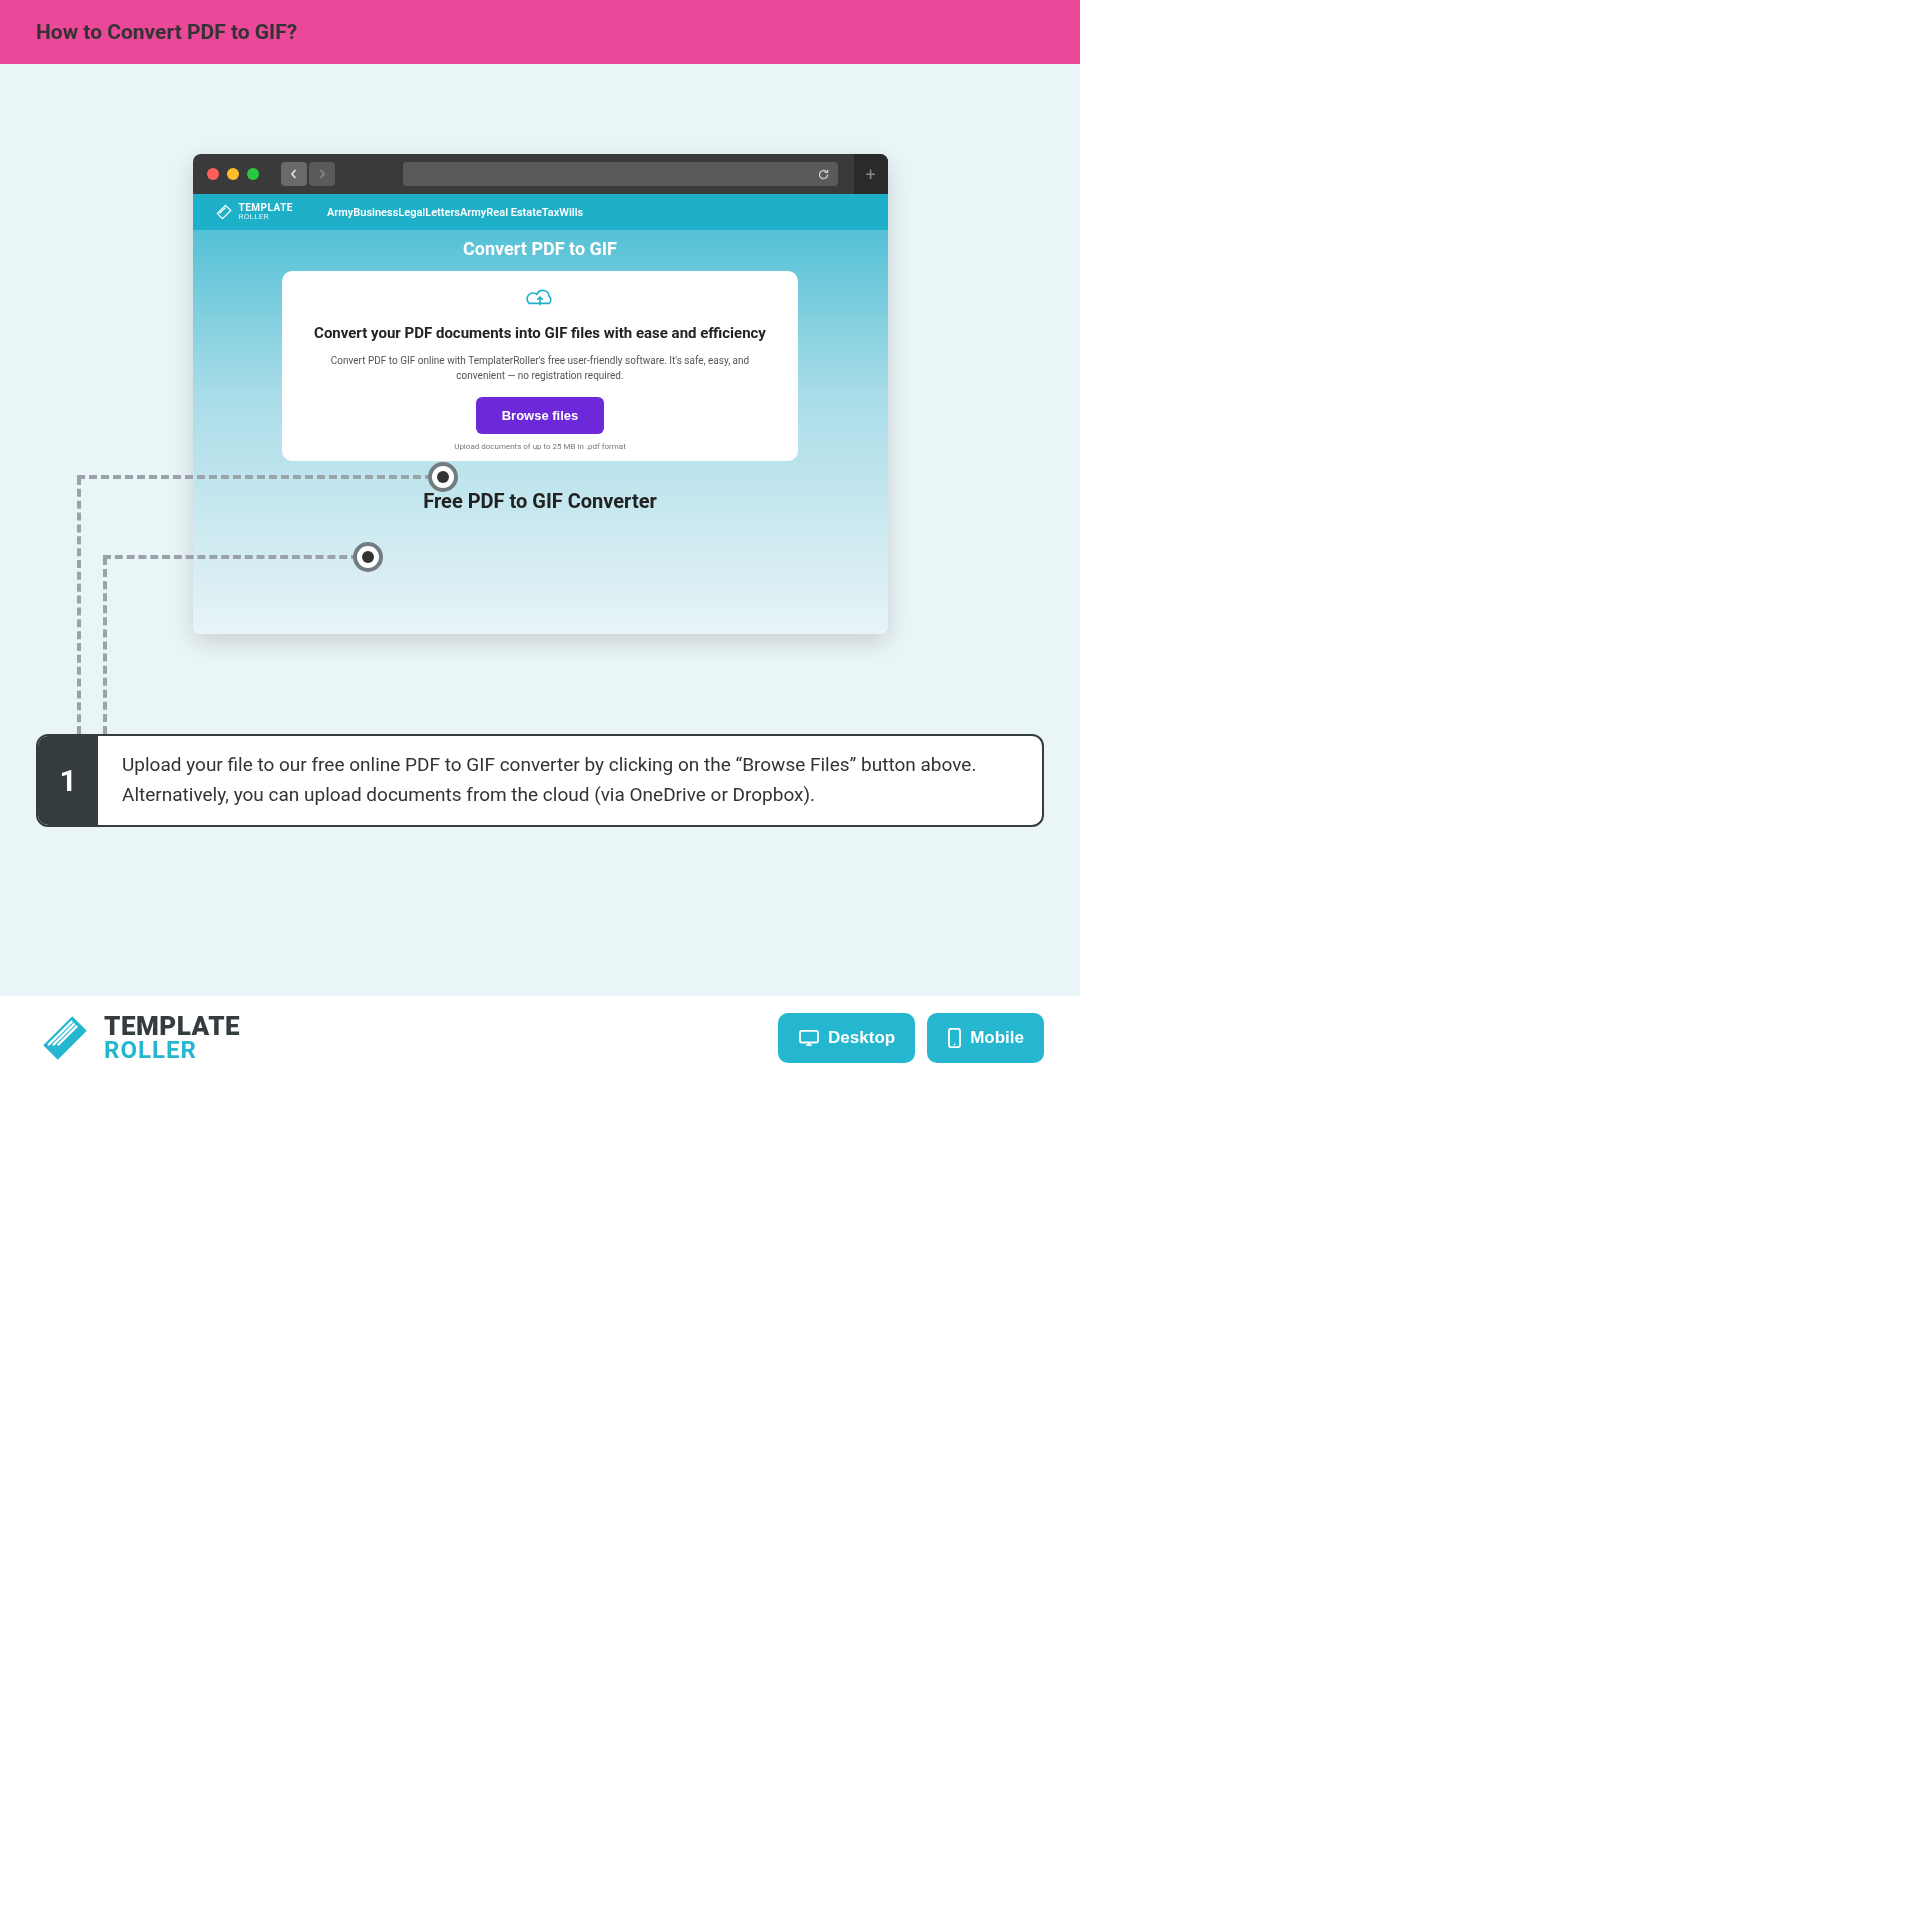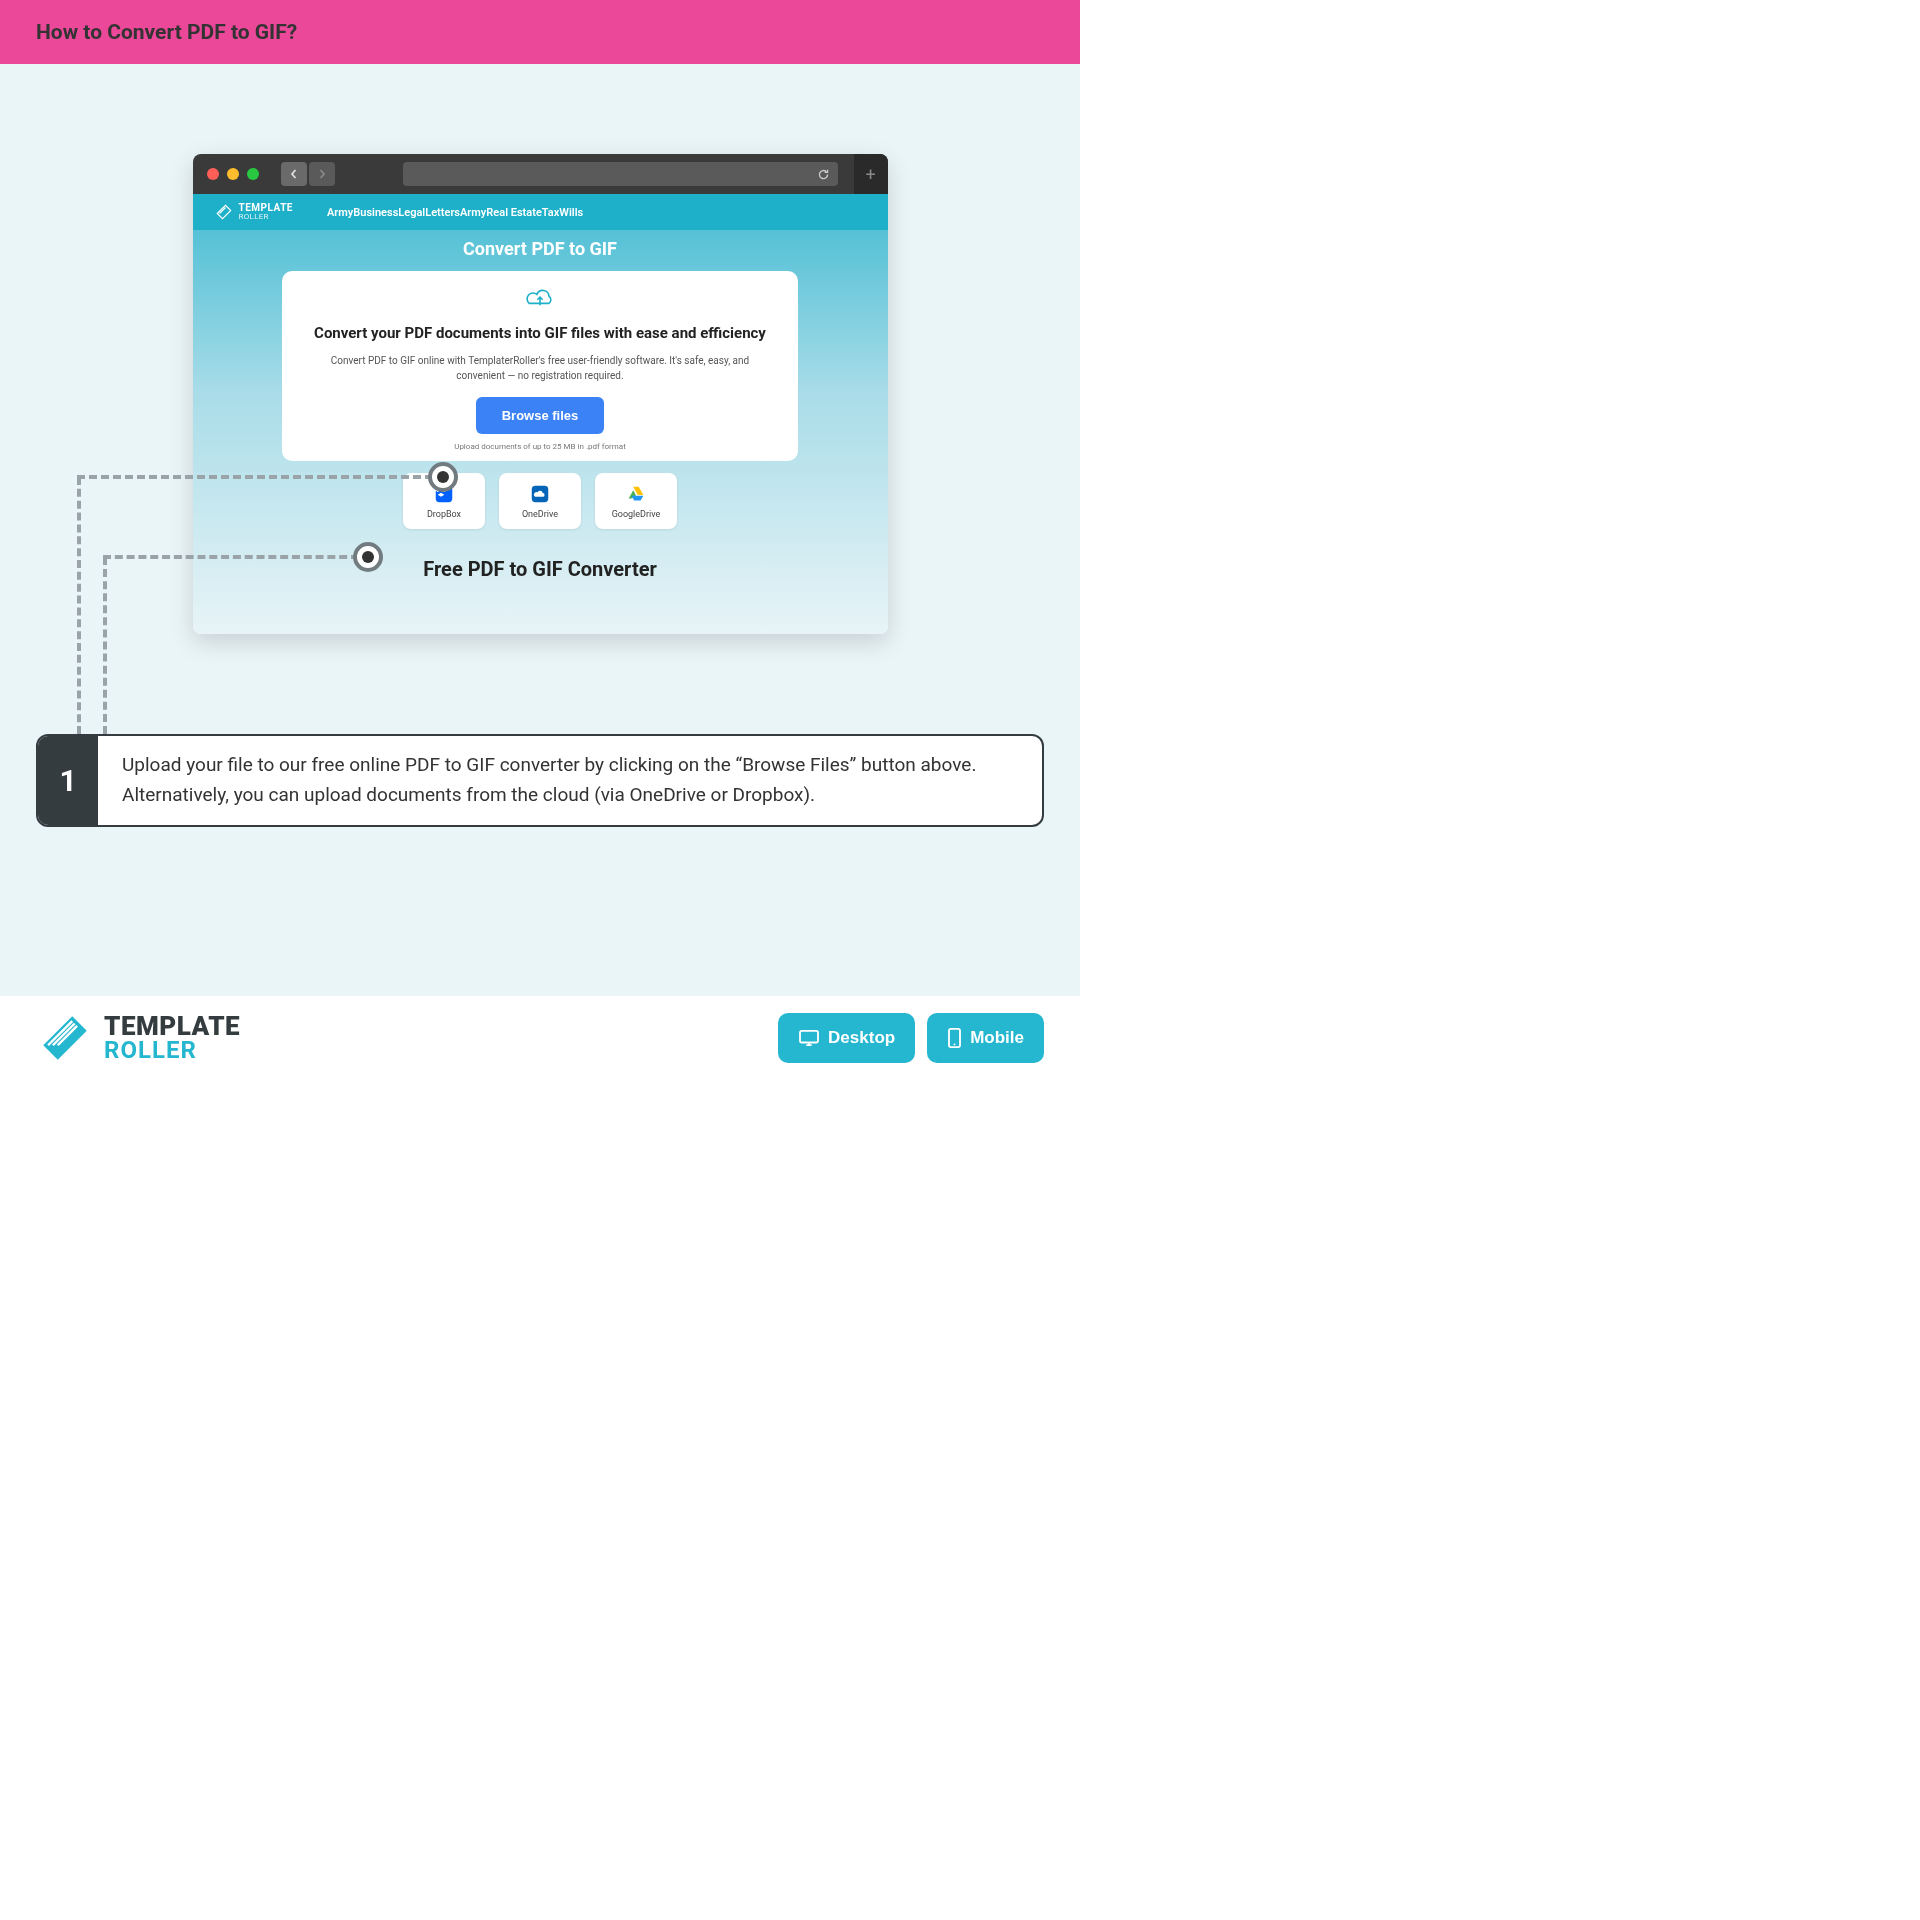--- a/index.html
+++ b/index.html
@@ -26,21 +26,21 @@
 .logo-t1 { font-size: 10px; font-weight: 700; letter-spacing: 0.5px; }
 .logo-t2 { font-size: 8px; opacity: 0.85; letter-spacing: 0.3px; }
 .nav-links { display: flex; margin-left: 12px; }
 .nav-link { color: #fff; font-size: 11px; font-weight: 600; }
 .page-banner { background: linear-gradient(#55c1d6, #a8dce8 40%, #e8f4f7); text-align: center; padding: 8px 0 0; height: calc(100% - 76px); }
 .banner-title { color: #fff; font-size: 18px; font-weight: 700; margin-bottom: 12px; }
 .upload-card { background: #fff; width: 516px; margin: 0 auto; border-radius: 10px; padding: 14px 24px 10px; }
 .cloud-icon { width: 36px; height: 26px; margin: 0 auto 8px; color: #1fb0c9; }
 .card-title { font-size: 15px; font-weight: 700; color: #222; line-height: 1.35; margin-bottom: 10px; }
 .card-desc { font-size: 10px; color: #555; line-height: 1.5; margin-bottom: 14px; padding: 0 4px; }
-.browse-btn { background: #3b82f6; color: #fff; border: none; font-size: 13px; font-weight: 700; padding: 11px 26px; border-radius: 6px; cursor: pointer; }
+.browse-btn { background: #6d28d9; color: #fff; border: none; font-size: 13px; font-weight: 700; padding: 11px 26px; border-radius: 6px; cursor: pointer; }
 .upload-note { font-size: 8px; color: #777; margin-top: 8px; }
 .cloud-options { display: flex; justify-content: center; gap: 14px; margin-top: 12px; }
 .cloud-card { background: #fff; border-radius: 8px; width: 82px; height: 56px; display: flex; flex-direction: column; align-items: center; justify-content: center; gap: 4px; box-shadow: 0 1px 3px rgba(0,0,0,0.08); }
 .cloud-svg { width: 22px; height: 22px; }
 .cloud-label { font-size: 9px; color: #444; }
 .second-title { font-size: 20px; font-weight: 700; color: #222; margin-top: 28px; }
 .second-para { font-size: 10px; color: #555; margin: 14px auto 0; width: 520px; line-height: 1.5; }
 .annotation-dot { position: absolute; width: 30px; height: 30px; border: 4px solid #727b80; border-radius: 50%; background: #fff; display: flex; align-items: center; justify-content: center; }
 .annotation-dot::after { content: ""; width: 12px; height: 12px; background: #333; border-radius: 50%; }
 .dot1 { left: 428px; top: 398px; z-index: 10; }
@@ -126,44 +126,20 @@
         <svg class="cloud-icon" viewBox="0 0 40 28">
             <path d="M30 12a7 7 0 0 0-13.5-2A6 6 0 0 0 8 20h22a5 5 0 0 0 0-8z" fill="none" stroke="#1fb0c9" stroke-width="1.8"></path>
             <path d="M20 22v-9m-3 3 3-3 3 3" fill="none" stroke="#1fb0c9" stroke-width="1.8"></path>
           </svg>
         <div class="card-title">Convert your PDF documents into GIF files with ease and efficiency</div>
         <div class="card-desc">Convert PDF to GIF online with TemplaterRoller's free user-friendly software. It's safe, easy, and convenient — no registration required.</div>
         <button class="browse-btn">Browse files</button>
         <div class="upload-note">Upload documents of up to 25 MB in .pdf format</div>
       </div>
 
-      <div class="cloud-options">
-        <div class="cloud-card">
-          <svg class="cloud-svg" viewBox="0 0 24 24">
-              <rect x="3" y="3" width="18" height="18" rx="4" fill="#0061ff"></rect>
-              <path d="M8 8l4 2.5-4 2.5-4-2.5zM16 8l4 2.5-4 2.5-4-2.5zM12 14l4 2.5-4 2.5-4-2.5z" fill="#fff" transform="translate(-2 -2) scale(0.9)"></path>
-            </svg>
-          <span class="cloud-label">DropBox</span>
-        </div>
-        <div class="cloud-card">
-          <svg class="cloud-svg" viewBox="0 0 24 24">
-              <rect x="3" y="3" width="18" height="18" rx="4" fill="#0364b8"></rect>
-              <path d="M15 11a3 3 0 0 0-5.7-.9A2.5 2.5 0 0 0 7 15h8a2 2 0 0 0 0-4z" fill="#fff"></path>
-            </svg>
-          <span class="cloud-label">OneDrive</span>
-        </div>
-        <div class="cloud-card">
-          <svg class="cloud-svg" viewBox="0 0 24 24">
-              <path d="M9 4h6l5 9h-6z" fill="#ffc107"></path>
-              <path d="M4 17l5-9 3 5.5L7 17z" fill="#4caf50"></path>
-              <path d="M7 17h13l-3 5H10z" fill="#2196f3" transform="translate(0 -3)"></path>
-            </svg>
-          <span class="cloud-label">GoogleDrive</span>
-        </div>
-      </div>
 
       <div class="second-title">Free PDF to GIF Converter</div>
     </div>
   </div>
 
   <div class="annotation-dot dot1"></div>
   <div class="annotation-dot dot2"></div>
   <div class="dash-line" style="left:77px; top:411px; width:356px;"></div>
   <div class="dash-line" style="left:103px; top:491px; width:256px;"></div>
   <div class="dash-line-v" style="left:77px; top:413px; height:257px;"></div>

